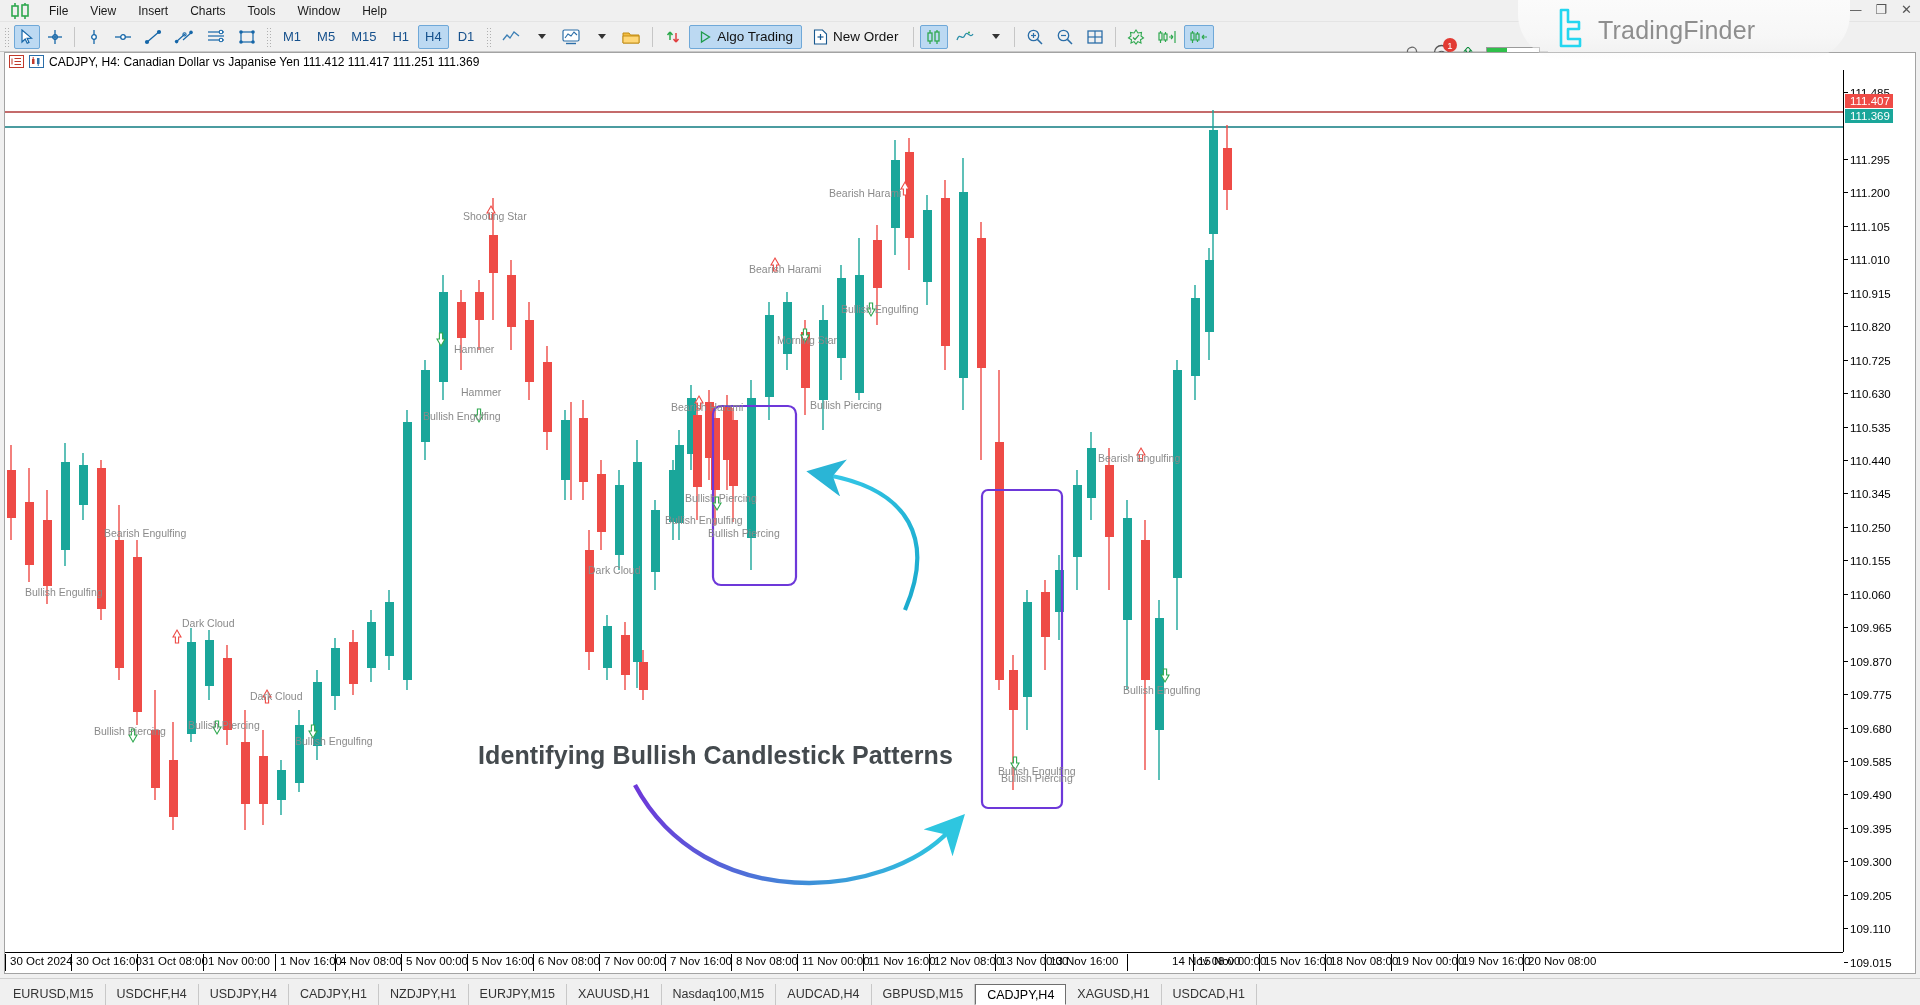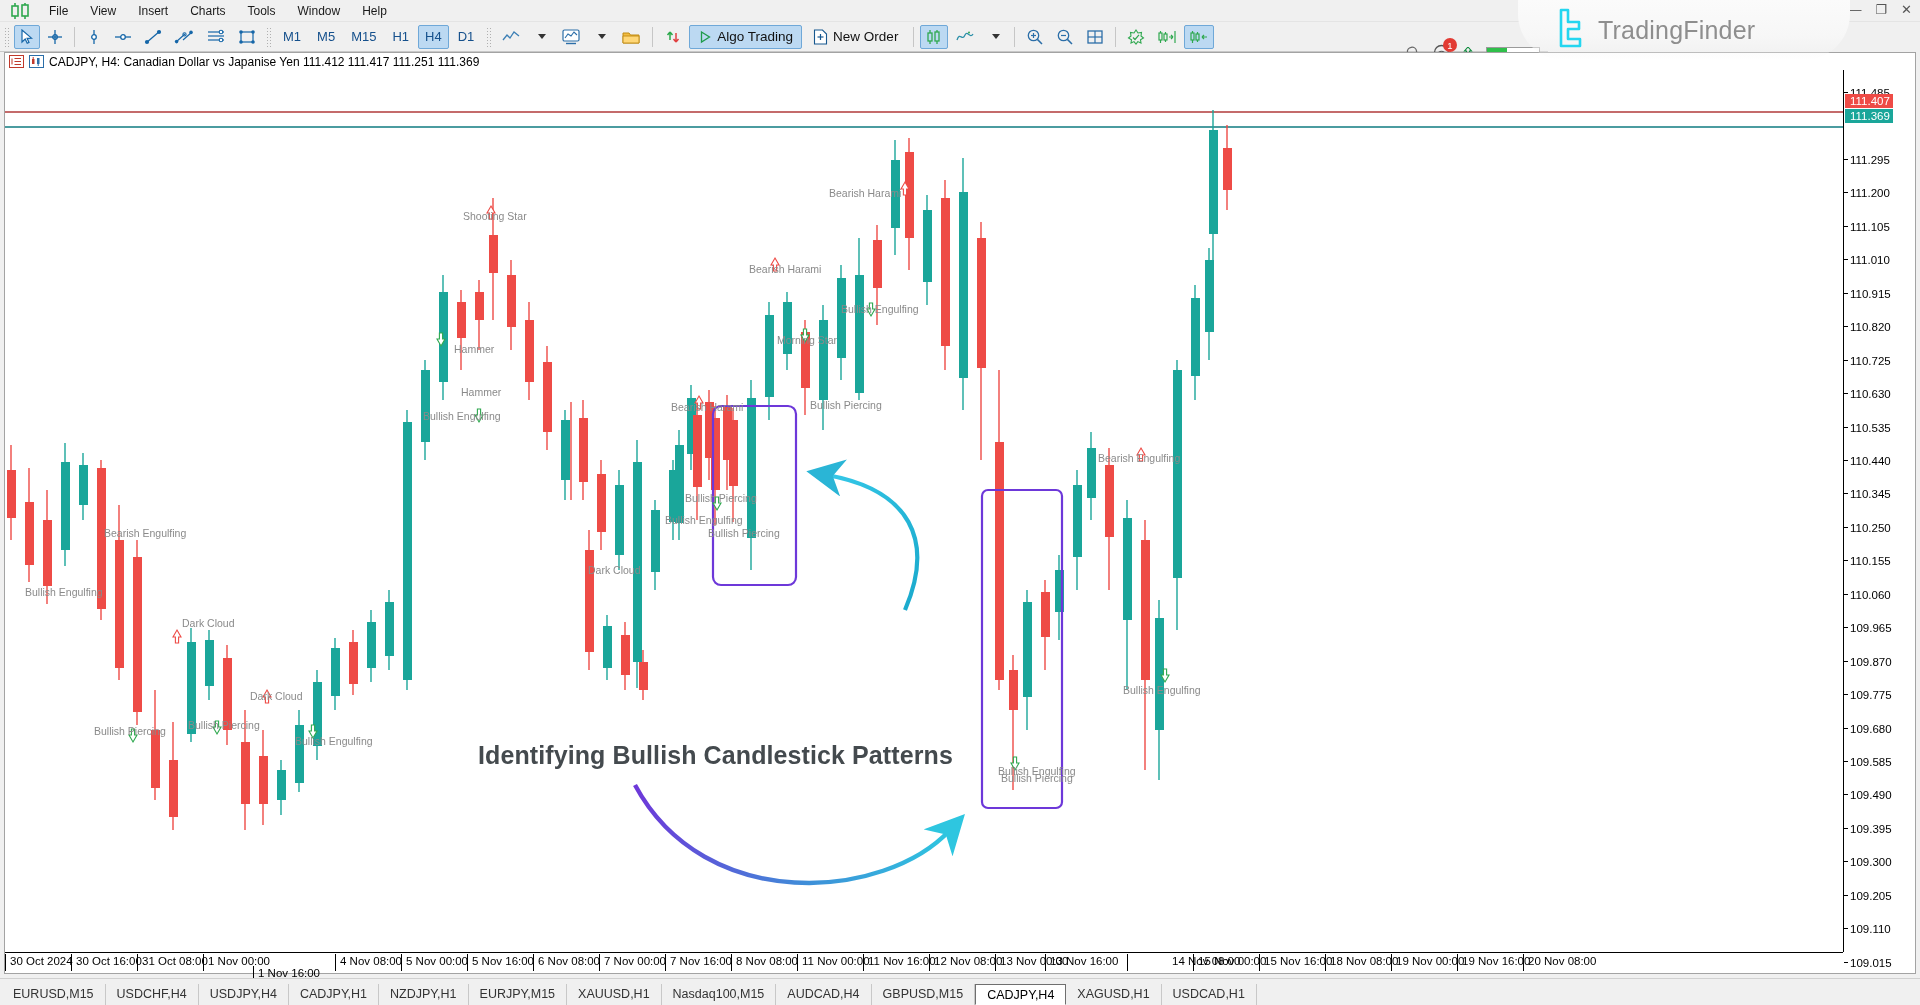--- a/index.html
+++ b/index.html
@@ -860,21 +860,21 @@
       <div class="plabel" style="top:24px;background:#ee4b46;">111.407</div>
       <div class="plabel" style="top:39px;background:#1aa69a;">111.369</div>
     </div>
 
     <div class="timeaxis">
       <div id="time-ticks">
           <div class="ttick" style="left: 0px;">30 Oct 2024</div>
           <div class="ttick" style="left: 66px;">30 Oct 16:00</div>
           <div class="ttick" style="left: 132px;">31 Oct 08:00</div>
           <div class="ttick" style="left: 198px;">1 Nov 00:00</div>
-          <div class="ttick" style="left: 248px; margin-top: 12px;">1 Nov 16:00</div>
+          <div class="ttick" style="left: 270px;">1 Nov 16:00</div>
           <div class="ttick" style="left: 330px;">4 Nov 08:00</div>
           <div class="ttick" style="left: 396px;">5 Nov 00:00</div>
           <div class="ttick" style="left: 462px;">5 Nov 16:00</div>
           <div class="ttick" style="left: 528px;">6 Nov 08:00</div>
           <div class="ttick" style="left: 594px;">7 Nov 00:00</div>
           <div class="ttick" style="left: 660px;">7 Nov 16:00</div>
           <div class="ttick" style="left: 726px;">8 Nov 08:00</div>
           <div class="ttick" style="left: 792px;">11 Nov 00:00</div>
           <div class="ttick" style="left: 858px;">11 Nov 16:00</div>
           <div class="ttick" style="left: 924px;">12 Nov 08:00</div>

